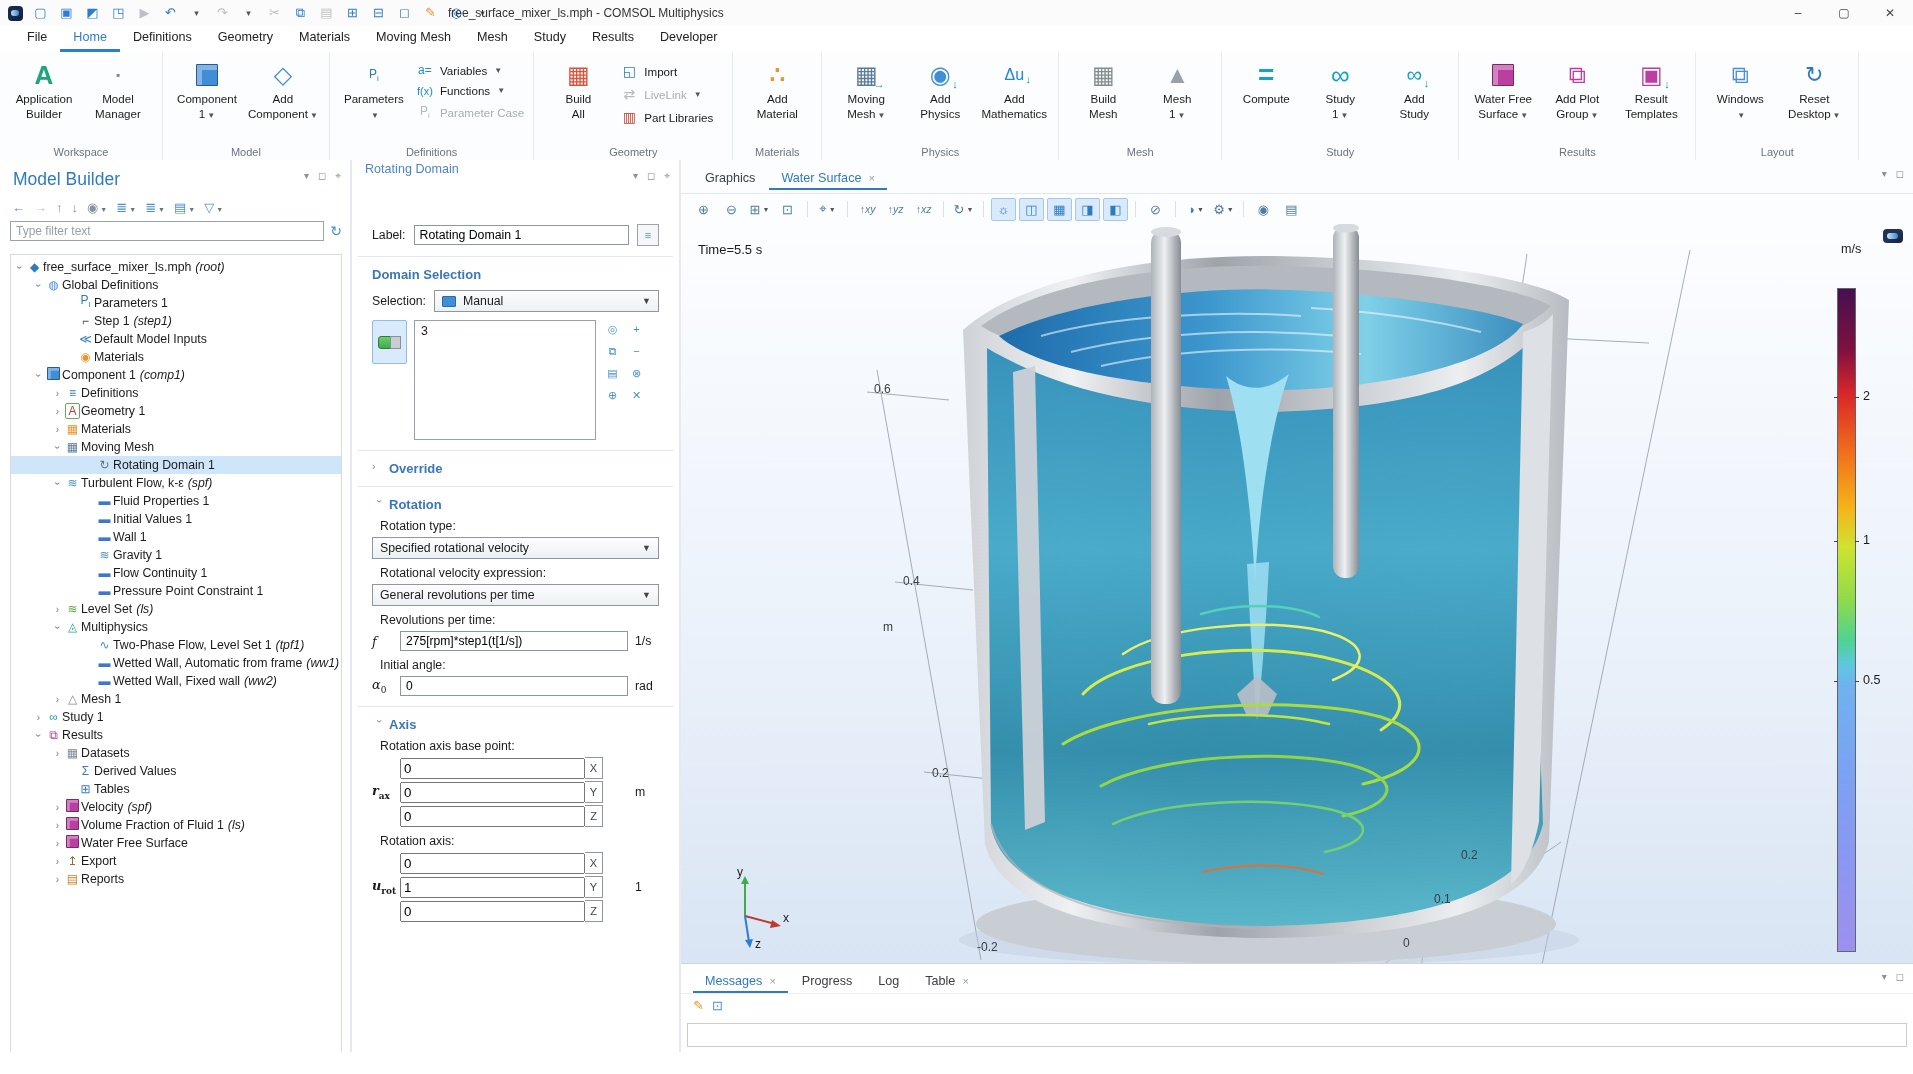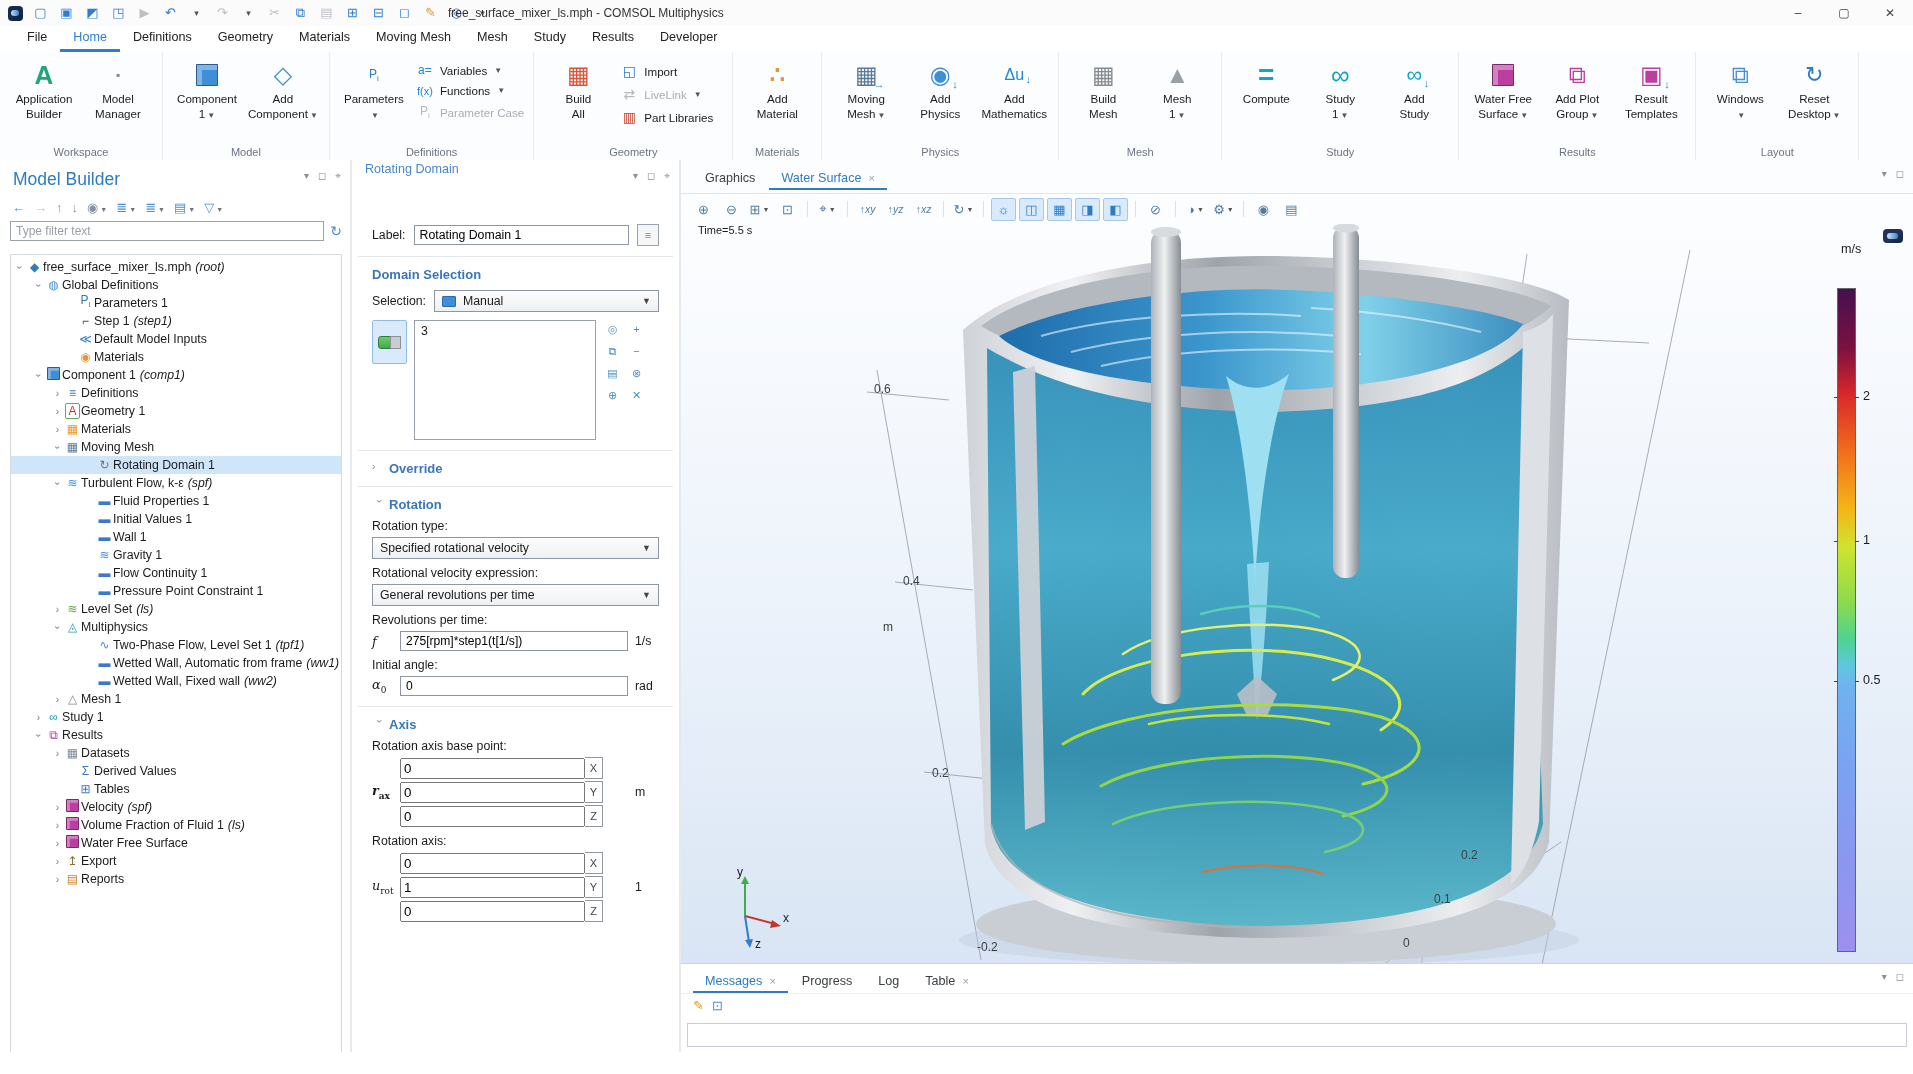--- a/index.html
+++ b/index.html
@@ -61,21 +61,21 @@
   .tsuffix{font-style:italic;margin-left:4px}
   
   .scontent{position:absolute;top:56px;left:0;right:0;bottom:0;padding:0 20px;overflow:hidden}
   .labelrow{display:flex;align-items:center;margin-top:8px;gap:8px}
   .labelrow input{flex:1;height:18px;border:1px solid #8d97a3;font-size:12.3px;padding:0 5px}
   .sqbtn{width:20px;height:20px;border:1px solid #9aa2ac;background:#f4f6f8;display:flex;align-items:center;justify-content:center;color:#4a8fd2;font-size:11px}
   .hdiv{border:none;border-top:1px solid #e4e7eb;margin:10px -14px 0}
   .sec{color:#3a77ba;font-weight:bold;font-size:13px;margin:10px 0 7px;display:flex;gap:7px;}
   .chev{color:#7a8898;font-weight:normal;font-size:10px;width:10px}
   .chev.open{transform:rotate(90deg)}
-  .caption{margin:7px 0 4px;color:#1c1c1c}
+  .caption{margin:7px 8px 4px;color:#1c1c1c}
   .drop{height:20px;border:1px solid #8d97a3;background:linear-gradient(#fdfdfd,#edf0f3);display:flex;align-items:center;padding:0 7px;gap:7px;font-size:12.3px}
   .drop .dcaret{margin-left:auto;font-size:9px;color:#444}
   .selrow{display:flex;align-items:center;gap:8px;margin-top:8px}
   .selband{display:flex;gap:7px;margin-top:8px;align-items:flex-start}
   .togglebtn{width:33px;height:42px;background:#d9eafc;border:1px solid #8fbde8;border-radius:2px;display:flex;align-items:center;justify-content:center}
   .togglepill{width:21px;height:11px;border:1px solid #2e7d36;border-radius:3px;background:linear-gradient(#6ecb72,#3fae49);position:relative}
   .togglepill:after{content:"";position:absolute;right:-1px;top:-1px;width:9px;height:11px;background:#c9cdd3;border:1px solid #8a9097}
   .listbox{width:168px;height:112px;border:1px solid #98a0ab;background:#fff;padding:3px 6px;font-size:12.3px}
   .selstack{display:grid;grid-template-columns:18px 18px;grid-auto-rows:19px;gap:3px 6px}
   .selstack span{width:17px;height:16px;display:flex;align-items:center;justify-content:center;font-size:11px;color:#4a8fd2;border:1px solid transparent}
@@ -93,21 +93,21 @@
   .gtab{padding:7px 12px 5px;font-size:12.6px;color:#3c4043;display:flex;gap:7px;align-items:center}
   .gtab.active{color:#2e7bc0;border-bottom:2px solid #2e7bc0;padding-bottom:3px}
   .closex{color:#98a0a8;font-size:11px}
   .gtoolbar{display:flex;align-items:center;height:30px;padding:0 10px;gap:3px;background:#fcfdfe;border-bottom:1px solid #e3e7ec}
   .gti{min-width:21px;height:21px;display:flex;align-items:center;justify-content:center;font-size:13px;color:#4e7ca8;border:1px solid transparent;border-radius:2px;padding:0 1px}
   .gti.active{background:#d9eafc;border-color:#a5c8ea;color:#2e7bc0}
   .gti .ddc{font-size:7px}
   .gti.small{font-size:10.5px;font-style:italic}
   .gsep{width:1px;height:16px;background:#dde1e6;margin:0 4px}
   .plot{position:absolute;top:64px;left:0;right:0;bottom:88px;background:linear-gradient(#fcfdff,#edf3fb 50%,#d9e5f4);overflow:hidden}
-  .timelabel{position:absolute;left:17px;top:0;font-size:11px;color:#1b1b1b}
+  .timelabel{position:absolute;left:17px;top:18px;font-size:13px;color:#1b1b1b}
   .axlabel{position:absolute;font-size:12px;color:#3c4043}
   .legend-unit{position:absolute;font-size:12.6px;color:#1b1b1b}
   .legend-bar{position:absolute;width:17px;border:1px solid #61666d;
      background:linear-gradient(#46104f,#7c1141 9%,#da2828 16%,#f2711c 25%,#f5b318 33%,#cfe32f 39%,#8edb4a 47%,#4ed392 53%,#5fc6e2 57%,#6fb2ef 60%,#7aa3f2 72%,#8a97f0 86%,#9d90ee)}
   .ltick{position:absolute;font-size:12.6px;color:#1b1b1b}
   .ltickmark{position:absolute;width:4px;height:1px;background:#444}
   .plotlogo{position:absolute;width:20px;height:14px;border-radius:4px;background:linear-gradient(145deg,#203257 55%,#121f3d);}
   .plotlogo:after{content:"";position:absolute;left:4px;top:4px;width:11px;height:6px;border-radius:3px;background:linear-gradient(90deg,#cfe6f5,#3a86c8)}
   
   .dock{position:absolute;left:0;right:0;bottom:0;height:88px;background:#fff;border-top:1px solid #cfd4da}
@@ -681,21 +681,21 @@
             </div>
           <div class="vecrow">
               <input value="0" style="">
               <span class="sfx">Z</span>
             </div>
         </div>
         <span class="unit">m</span>
       </div>
       <div class="caption">Rotation axis:</div>
       <div class="vecblock">
-        <span class="fsym" style="font-weight:normal"><span>u</span><sub>rot</sub></span>
+        <span class="fsym" style="font-weight:bold"><span>u</span><sub>rot</sub></span>
         <div class="vecfields">
           <div class="vecrow">
               <input value="0" style="">
               <span class="sfx">X</span>
             </div>
           <div class="vecrow">
               <input value="1" style="">
               <span class="sfx">Y</span>
             </div>
           <div class="vecrow">

